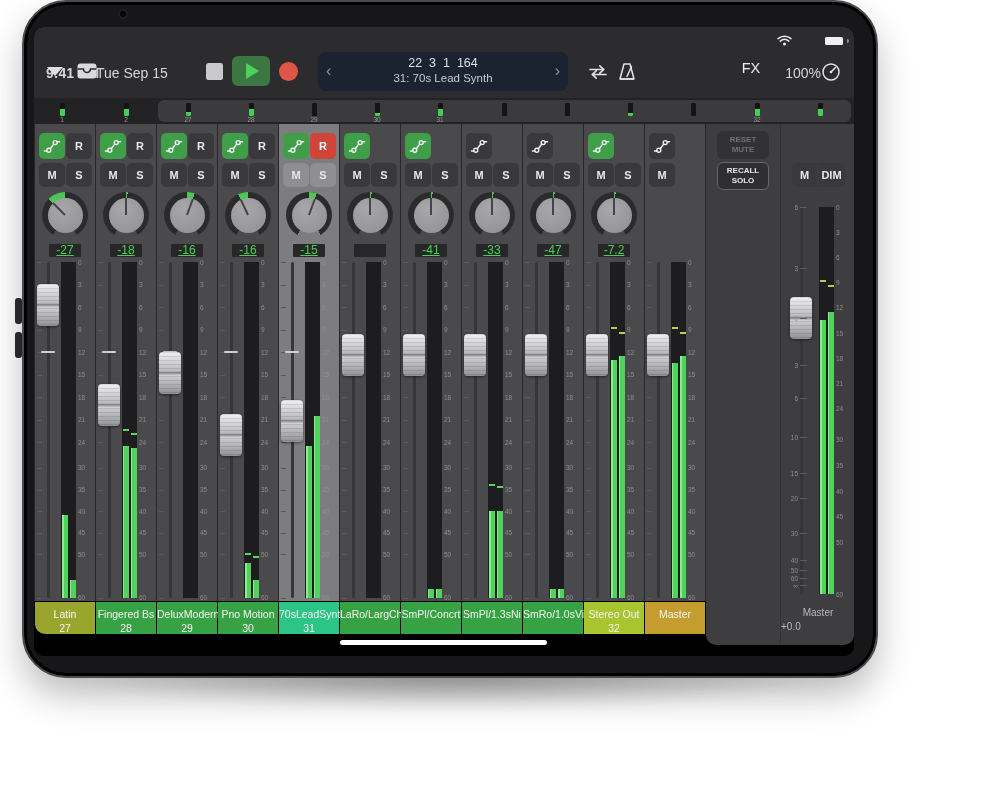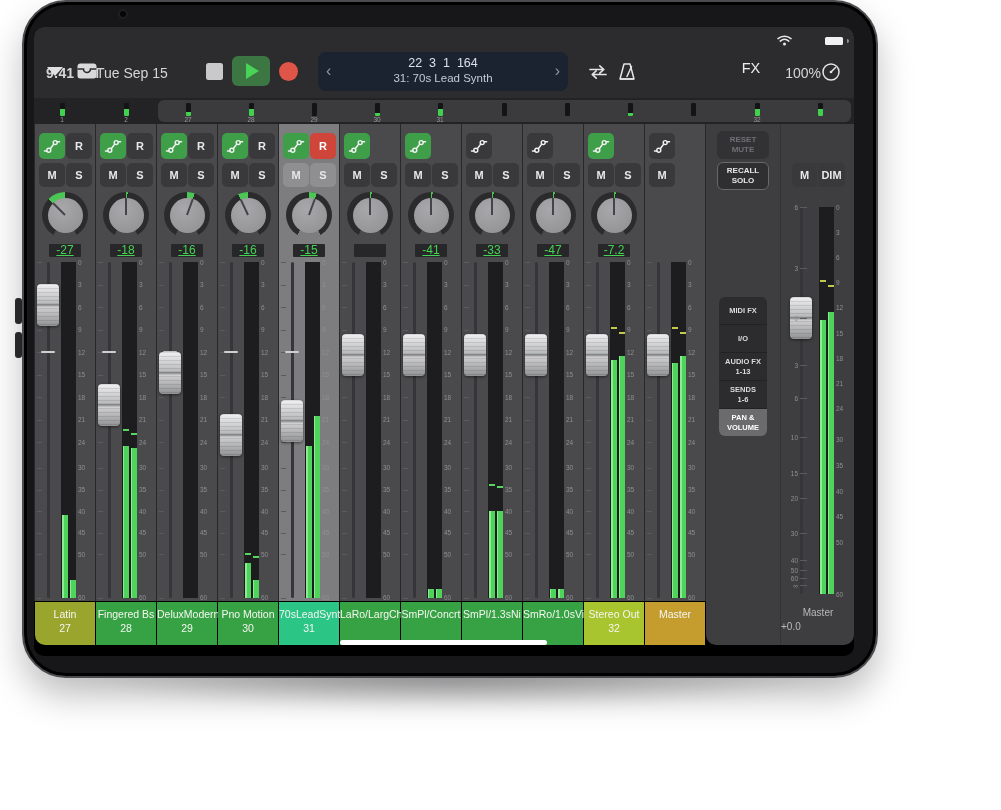--- a/index.html
+++ b/index.html
@@ -61,21 +61,21 @@
   .meter{position:absolute;left:26px;top:138px;width:15px;height:336px;background:#1d1d1f;}
   .mbar{position:absolute;bottom:0;width:6px;background:linear-gradient(90deg,#8fe995 0 1.5px,#4ed35b 1.5px);}
   .mpeak{position:absolute;width:6px;height:2px;}
   .mlabel{position:absolute;left:43px;width:16px;font-size:6.5px;color:#8f8f92;}
   .cap{position:absolute;left:2px;width:22px;height:42px;border-radius:4px;
     background:repeating-linear-gradient(180deg,rgba(0,0,0,.10) 0 1px,rgba(255,255,255,0) 1px 4px),
     linear-gradient(180deg,#f0f0f2,#babbbd 45%,#88898b 50%,#d0d0d2 55%,#919294);
     box-shadow:0 1px 3px rgba(0,0,0,.5);}
   
   #labels{position:absolute;left:0;top:574px;width:820px;height:45px;}
-  .tlabel{position:absolute;top:1px;height:43px;width:60px;color:#f4f6f2;text-align:center;font-size:10.5px;}
+  .tlabel{position:absolute;top:1px;height:32px;width:60px;color:#f4f6f2;text-align:center;font-size:10.5px;}
   .tlabel .nm{display:block;padding-top:6px;}
   .tlabel .no{display:block;padding-top:2px;}
   #scrollbar{position:absolute;left:306px;top:39px;width:207px;height:5px;background:#fff;border-radius:3px;z-index:3;}
   
   #panel{position:absolute;left:672px;top:97px;width:148px;height:521px;background:#3e3e41;border-radius:0 0 10px 10px;}
   .rp-btn{position:absolute;left:11px;width:52px;height:28px;border-radius:6px;font-size:8px;font-weight:bold;
     display:flex;align-items:center;justify-content:center;text-align:center;white-space:pre-line;line-height:1.25;}
   #reset-mute{top:7px;background:#323235;color:#707074;}
   #recall-solo{top:38px;background:#2f2f32;border:1px solid #68686b;color:#e6e6e8;box-sizing:border-box;}
   #rp-sections{position:absolute;left:13px;top:173px;width:48px;border-radius:6px;overflow:hidden;}
@@ -887,30 +887,20 @@
         <div class="tlabel" style="left: 611px; background: rgb(197, 157, 47); border-radius: 0px;">
           <span class="nm">Master</span>
         </div>
       </div>
 
     <div id="panel">
       <div id="reset-mute" class="rp-btn">RESET
 MUTE</div>
       <div id="recall-solo" class="rp-btn">RECALL
 SOLO</div>
-      <div id="rp-sections">
-          <div class="rp-sec">MIDI FX</div>
-          <div class="rp-sec">I/O</div>
-          <div class="rp-sec">AUDIO FX
-1-13</div>
-          <div class="rp-sec">SENDS
-1-6</div>
-          <div class="rp-sec sel">PAN &amp;
-VOLUME</div>
-        </div>
       <div id="mstrip">
         <div class="sbtn" style="left:11px;top:39px;width:25px;height:24px;border-radius:5px 0 0 5px;">M</div>
         <div class="sbtn" style="left:37px;top:39px;width:27px;height:24px;border-radius:0 5px 5px 0;">DIM</div>
         <div id="mtrack"></div>
         <div id="mmeter">
             <div class="mbar" style="left: 1px; height: 273.6px;"></div>
             <div class="mbar" style="left: 8.5px; height: 282px;"></div>
             <div class="mpeak" style="left: 1px; top: 73.08px; background: rgb(195, 201, 75);"></div>
             <div class="mpeak" style="left: 8.5px; top: 78.12px; background: rgb(195, 201, 75);"></div>
           </div>

